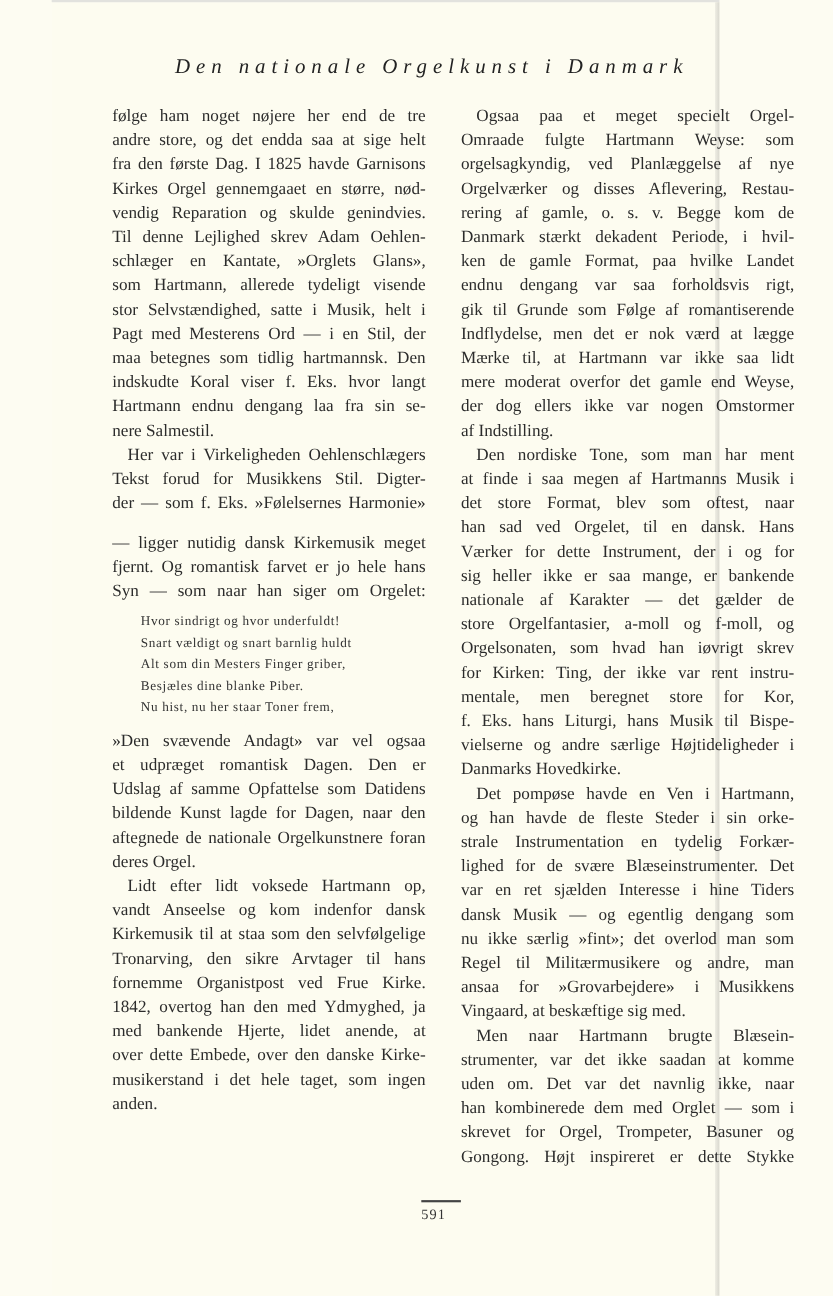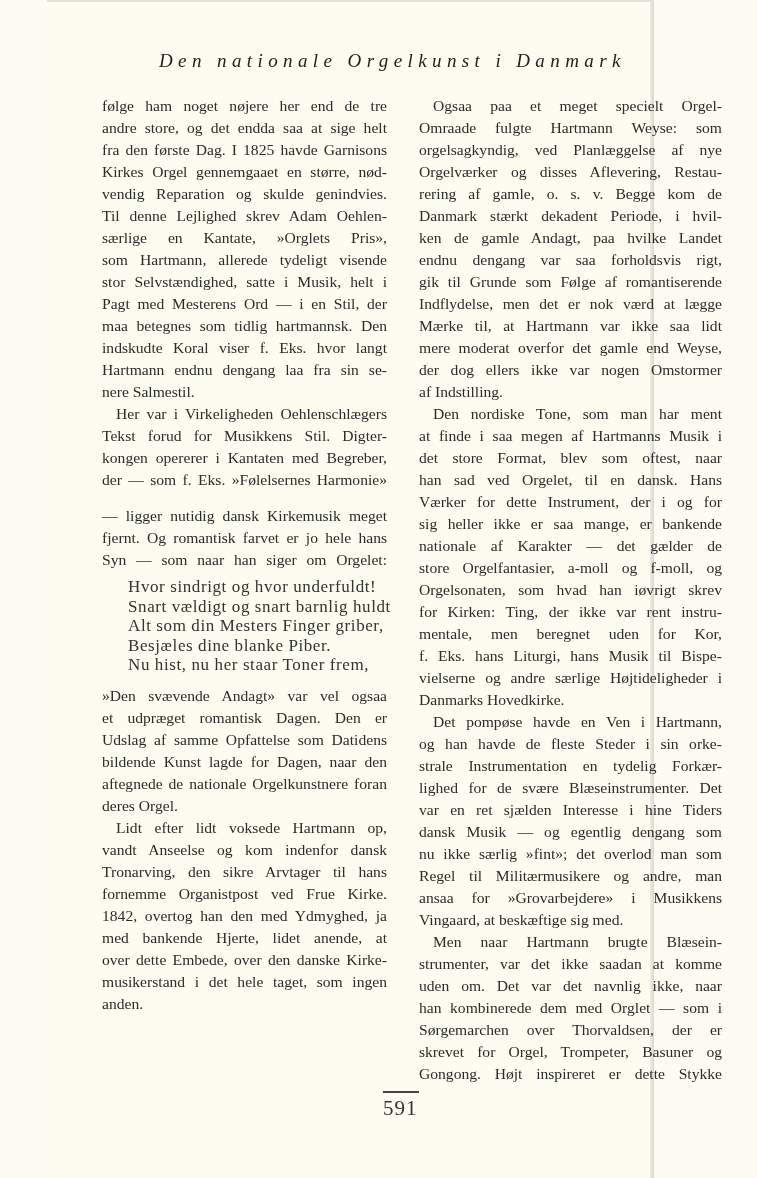--- a/index.html
+++ b/index.html
@@ -35,62 +35,61 @@
   .col-right { left: 372px; width: 303px; }
   .line {
     display: block; height: 22px; white-space: nowrap;
     text-align-last: justify; text-align: justify;
   }
   .line.last { text-align-last: left; }
   .line.indent { padding-left: 14px; }
   .gap { display: block; height: 14px; }
   .verse {
     display: block; padding-left: 26px;
-    font-size: 17px; line-height: 19.6px; letter-spacing: 0.6px;
+    font-size: 12px; line-height: 19.6px; letter-spacing: 0.6px;
     color: #333; margin: 6px 0 10px 0;
   }
   .verse .vline { display: block; white-space: nowrap; }
   .folio-rule {
     position: absolute; left: 336px; top: 1089px; width: 36px; height: 1.5px;
     background: #444;
   }
   .folio {
     position: absolute; left: 336px; top: 1094px; width: 40px;
-    font-size: 21px; color: #333; letter-spacing: 1px;
+    font-size: 13px; color: #333; letter-spacing: 1px;
   }
 </style>
 </head>
 <body>
 
 <div class="page">
   <div class="page-edge"></div>
 
   <div class="running-head">Den nationale Orgelkunst i Danmark</div>
 
   <div class="col col-left">
     <div>
       <span class="line">følge ham noget nøjere her end de tre</span>
       <span class="line">andre store, og det endda saa at sige helt</span>
       <span class="line">fra den første Dag. I 1825 havde Garnisons</span>
       <span class="line">Kirkes Orgel gennemgaaet en større, nød-</span>
       <span class="line">vendig Reparation og skulde genindvies.</span>
       <span class="line">Til denne Lejlighed skrev Adam Oehlen-</span>
-      <span class="line">særlige en Kantate, »Orglets Pris»,</span>
+      <span class="line">schlæger en Kantate, »Orglets Glans»,</span>
       <span class="line">som Hartmann, allerede tydeligt visende</span>
       <span class="line">stor Selvstændighed, satte i Musik, helt i</span>
       <span class="line">Pagt med Mesterens Ord — i en Stil, der</span>
       <span class="line">maa betegnes som tidlig hartmannsk. Den</span>
       <span class="line">indskudte Koral viser f. Eks. hvor langt</span>
       <span class="line">Hartmann endnu dengang laa fra sin se-</span>
       <span class="line last">nere Salmestil.</span>
     </div>
     <div>
       <span class="line indent">Her var i Virkeligheden Oehlenschlægers</span>
       <span class="line">Tekst forud for Musikkens Stil. Digter-</span>
-      <span class="line">kongen opererer i Kantaten med Begreber,</span>
       <span class="line">der — som f. Eks. »Følelsernes Harmonie»</span>
     </div>
     <span class="gap"></span>
     <div>
       <span class="line">— ligger nutidig dansk Kirkemusik meget</span>
       <span class="line">fjernt. Og romantisk farvet er jo hele hans</span>
       <span class="line">Syn — som naar han siger om Orgelet:</span>
     </div>
     <div class="verse">
       <span class="vline">Hvor sindrigt og hvor underfuldt!</span>
@@ -103,59 +102,60 @@
       <span class="line">»Den svævende Andagt» var vel ogsaa</span>
       <span class="line">et udpræget romantisk Dagen. Den er</span>
       <span class="line">Udslag af samme Opfattelse som Datidens</span>
       <span class="line">bildende Kunst lagde for Dagen, naar den</span>
       <span class="line">aftegnede de nationale Orgelkunstnere foran</span>
       <span class="line last">deres Orgel.</span>
     </div>
     <div>
       <span class="line indent">Lidt efter lidt voksede Hartmann op,</span>
       <span class="line">vandt Anseelse og kom indenfor dansk</span>
+      <span class="line">Kirkemusik til at staa som den selvfølgelige</span>
       <span class="line">Tronarving, den sikre Arvtager til hans</span>
       <span class="line">fornemme Organistpost ved Frue Kirke.</span>
       <span class="line">1842, overtog han den med Ydmyghed, ja</span>
       <span class="line">med bankende Hjerte, lidet anende, at</span>
       <span class="line">over dette Embede, over den danske Kirke-</span>
       <span class="line">musikerstand i det hele taget, som ingen</span>
       <span class="line last">anden.</span>
     </div>
   </div>
 
   <div class="col col-right">
     <div>
       <span class="line indent">Ogsaa paa et meget specielt Orgel-</span>
       <span class="line">Omraade fulgte Hartmann Weyse: som</span>
       <span class="line">orgelsagkyndig, ved Planlæggelse af nye</span>
       <span class="line">Orgelværker og disses Aflevering, Restau-</span>
       <span class="line">rering af gamle, o. s. v. Begge kom de</span>
       <span class="line">Danmark stærkt dekadent Periode, i hvil-</span>
-      <span class="line">ken de gamle Andagt, paa hvilke Landet</span>
+      <span class="line">ken de gamle Format, paa hvilke Landet</span>
       <span class="line">endnu dengang var saa forholdsvis rigt,</span>
       <span class="line">gik til Grunde som Følge af romantiserende</span>
       <span class="line">Indflydelse, men det er nok værd at lægge</span>
       <span class="line">Mærke til, at Hartmann var ikke saa lidt</span>
       <span class="line">mere moderat overfor det gamle end Weyse,</span>
       <span class="line">der dog ellers ikke var nogen Omstormer</span>
       <span class="line last">af Indstilling.</span>
     </div>
     <div>
       <span class="line indent">Den nordiske Tone, som man har ment</span>
       <span class="line">at finde i saa megen af Hartmanns Musik i</span>
       <span class="line">det store Format, blev som oftest, naar</span>
       <span class="line">han sad ved Orgelet, til en dansk. Hans</span>
       <span class="line">Værker for dette Instrument, der i og for</span>
       <span class="line">sig heller ikke er saa mange, er bankende</span>
       <span class="line">nationale af Karakter — det gælder de</span>
       <span class="line">store Orgelfantasier, a-moll og f-moll, og</span>
       <span class="line">Orgelsonaten, som hvad han iøvrigt skrev</span>
       <span class="line">for Kirken: Ting, der ikke var rent instru-</span>
-      <span class="line">mentale, men beregnet uden for Kor,</span>
+      <span class="line">mentale, men beregnet store for Kor,</span>
       <span class="line">f. Eks. hans Liturgi, hans Musik til Bispe-</span>
       <span class="line">vielserne og andre særlige Højtideligheder i</span>
       <span class="line last">Danmarks Hovedkirke.</span>
     </div>
     <div>
       <span class="line indent">Det pompøse havde en Ven i Hartmann,</span>
       <span class="line">og han havde de fleste Steder i sin orke-</span>
       <span class="line">strale Instrumentation en tydelig Forkær-</span>
       <span class="line">lighed for de svære Blæseinstrumenter. Det</span>
       <span class="line">var en ret sjælden Interesse i hine Tiders</span>
@@ -163,21 +163,20 @@
       <span class="line">nu ikke særlig »fint»; det overlod man som</span>
       <span class="line">Regel til Militærmusikere og andre, man</span>
       <span class="line">ansaa for »Grovarbejdere» i Musikkens</span>
       <span class="line last">Vingaard, at beskæftige sig med.</span>
     </div>
     <div>
       <span class="line indent">Men naar Hartmann brugte Blæsein-</span>
       <span class="line">strumenter, var det ikke saadan at komme</span>
       <span class="line">uden om. Det var det navnlig ikke, naar</span>
       <span class="line">han kombinerede dem med Orglet — som i</span>
-      <span class="line">Sørgemarchen over Thorvaldsen, der er</span>
       <span class="line">skrevet for Orgel, Trompeter, Basuner og</span>
       <span class="line">Gongong. Højt inspireret er dette Stykke</span>
     </div>
   </div>
 
   <div class="folio-rule"></div>
   <div class="folio">591</div>
 </div>
 
 </body></html>

